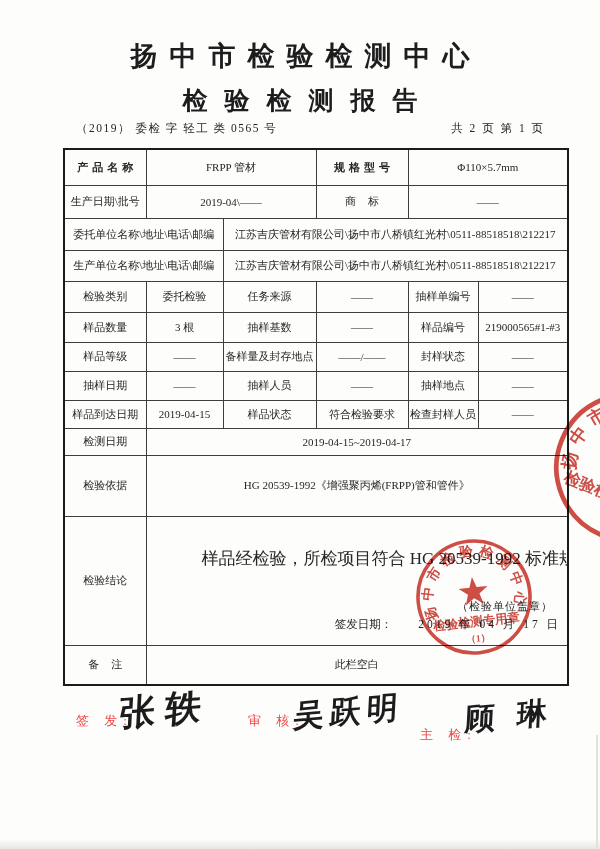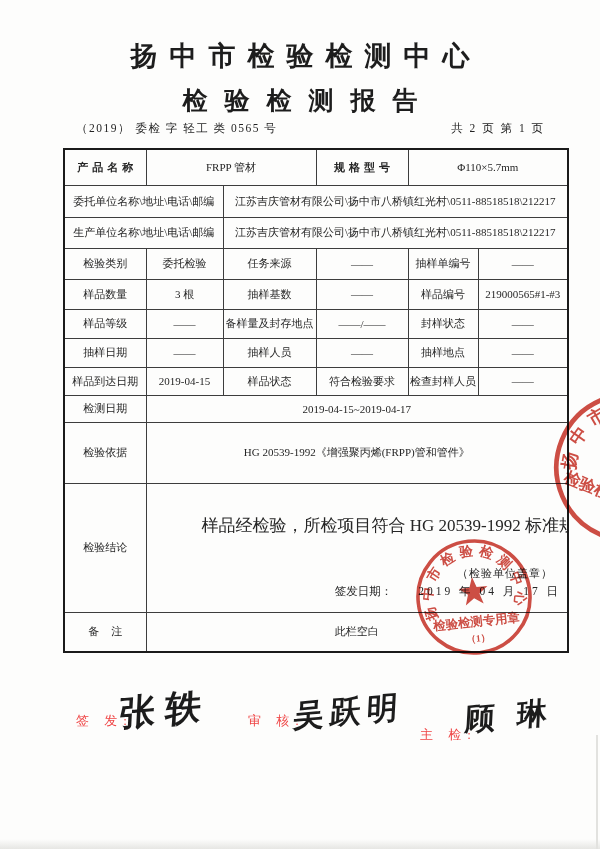--- a/index.html
+++ b/index.html
@@ -79,20 +79,26 @@
         <col style="width:70px">
         <col style="width:90px">
     </colgroup>
     <tbody>
         <tr style="height:36px">
       <td class="sp">产品名称</td>
       <td colspan="2">FRPP 管材</td>
       <td class="sp">规格型号</td>
       <td colspan="2">Φ110×5.7mm</td>
     </tr>
+    <tr style="height:33px">
+      <td>生产日期\批号</td>
+      <td colspan="2">2019-04\——</td>
+      <td class="sp2">商标</td>
+      <td colspan="2">——</td>
+    </tr>
     <tr style="height:32px">
       <td colspan="2" class="small">委托单位名称\地址\电话\邮编</td>
       <td colspan="4" class="small left">江苏吉庆管材有限公司\扬中市八桥镇红光村\0511-88518518\212217</td>
     </tr>
     <tr style="height:31px">
       <td colspan="2" class="small">生产单位名称\地址\电话\邮编</td>
       <td colspan="4" class="small left">江苏吉庆管材有限公司\扬中市八桥镇红光村\0511-88518518\212217</td>
     </tr>
     <tr style="height:31px">
       <td>检验类别</td>

